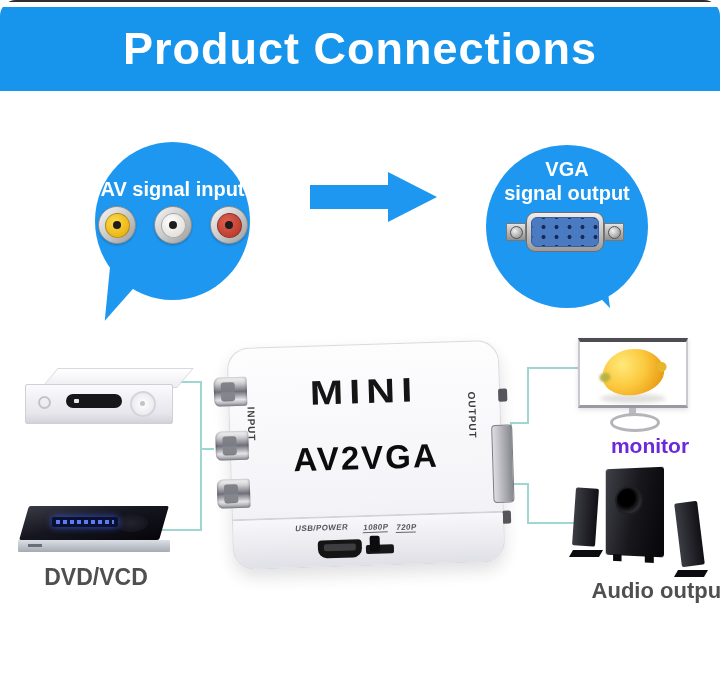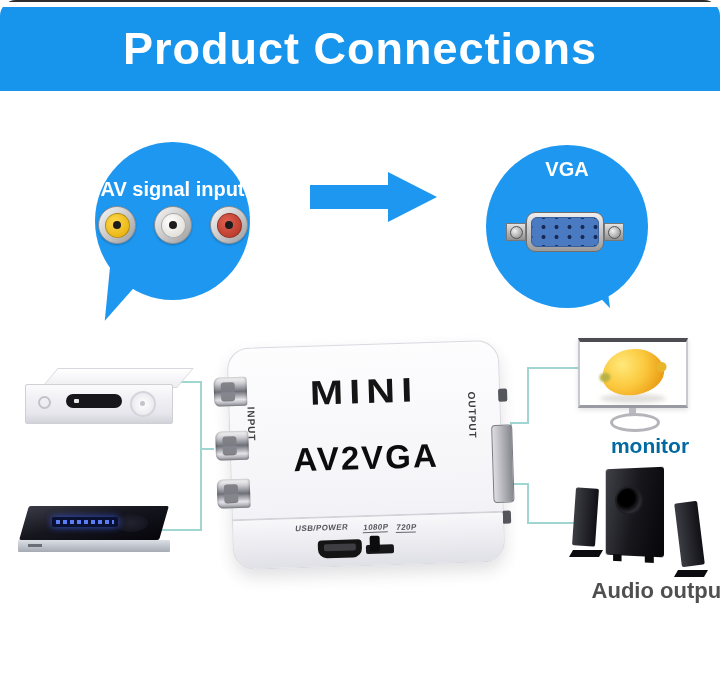--- a/index.html
+++ b/index.html
@@ -154,21 +154,21 @@
   .sat-l{left:2px;top:26px;transform:rotate(4deg);}
   .sat-r{left:106px;top:40px;height:64px;transform:rotate(-7deg);}
   .sat-base{position:absolute;width:30px;height:7px;background:#0c0c10;}
   .sb-l{left:-1px;top:88px;transform:skewX(-30deg);}
   .sb-r{left:104px;top:108px;transform:skewX(-30deg);}
 
   
   .item-label{color:#4f4f4f;font-weight:bold;text-align:center;}
   .lab-stb{left:22px;top:424px;width:152px;font-size:21px;}
   .lab-dvd{left:16px;top:564px;width:160px;font-size:23px;}
-  .lab-mon{left:595px;top:434px;width:110px;font-size:21px;font-weight:600;color:#0369a1;}
+  .lab-mon{left:595px;top:434px;width:110px;font-size:21px;font-weight:600;color:#6d28d9;}
   .lab-aud{left:585px;top:578px;width:150px;font-size:22px;}
 
   
   .note{left:130px;top:629px;width:462px;height:42px;background:#1795ec;border:3px solid #0d5fc0;
         border-radius:10px;box-sizing:border-box;display:flex;align-items:center;justify-content:center;}
   .note span{color:#fff;font-weight:bold;font-size:20.5px;white-space:nowrap;}
 </style>
 </head>
 <body>
 
@@ -200,20 +200,21 @@
         </div>
     </div>
   </div>
 
   <div class="abs arrow-shaft"></div>
   <div class="abs arrow-head"></div>
 
   <div class="abs bubble bubble-right"></div>
   <div class="abs tail tail-right"></div>
   <div class="abs bubble-label bl-out1">VGA</div>
+  <div class="abs bubble-label bl-out2">signal output</div>
   <div class="abs vga-conn">
     <div class="vga-tab">
         <div class="vga-screw"></div>
       </div>
     <div class="vga-body">
         <div class="vga-face"></div>
       </div>
     <div class="vga-tab">
         <div class="vga-screw"></div>
       </div>
@@ -261,20 +262,21 @@
       <div class="stb-pad"></div>
     </div>
   </div>
 
   <div class="abs dvd">
     <div class="dvd-top"></div>
     <div class="dvd-lid"></div>
     <div class="dvd-screen"></div>
     <div class="dvd-front"></div>
   </div>
+  <div class="abs item-label lab-dvd">DVD/VCD</div>
 
   <div class="abs monitor-screen">
     <div class="lemon-shadow"></div>
     <div class="lemon"></div>
   </div>
   <div class="abs mon-neck"></div>
   <div class="abs mon-ring"></div>
   <div class="abs item-label lab-mon">monitor</div>
 
   <div class="abs spk">

